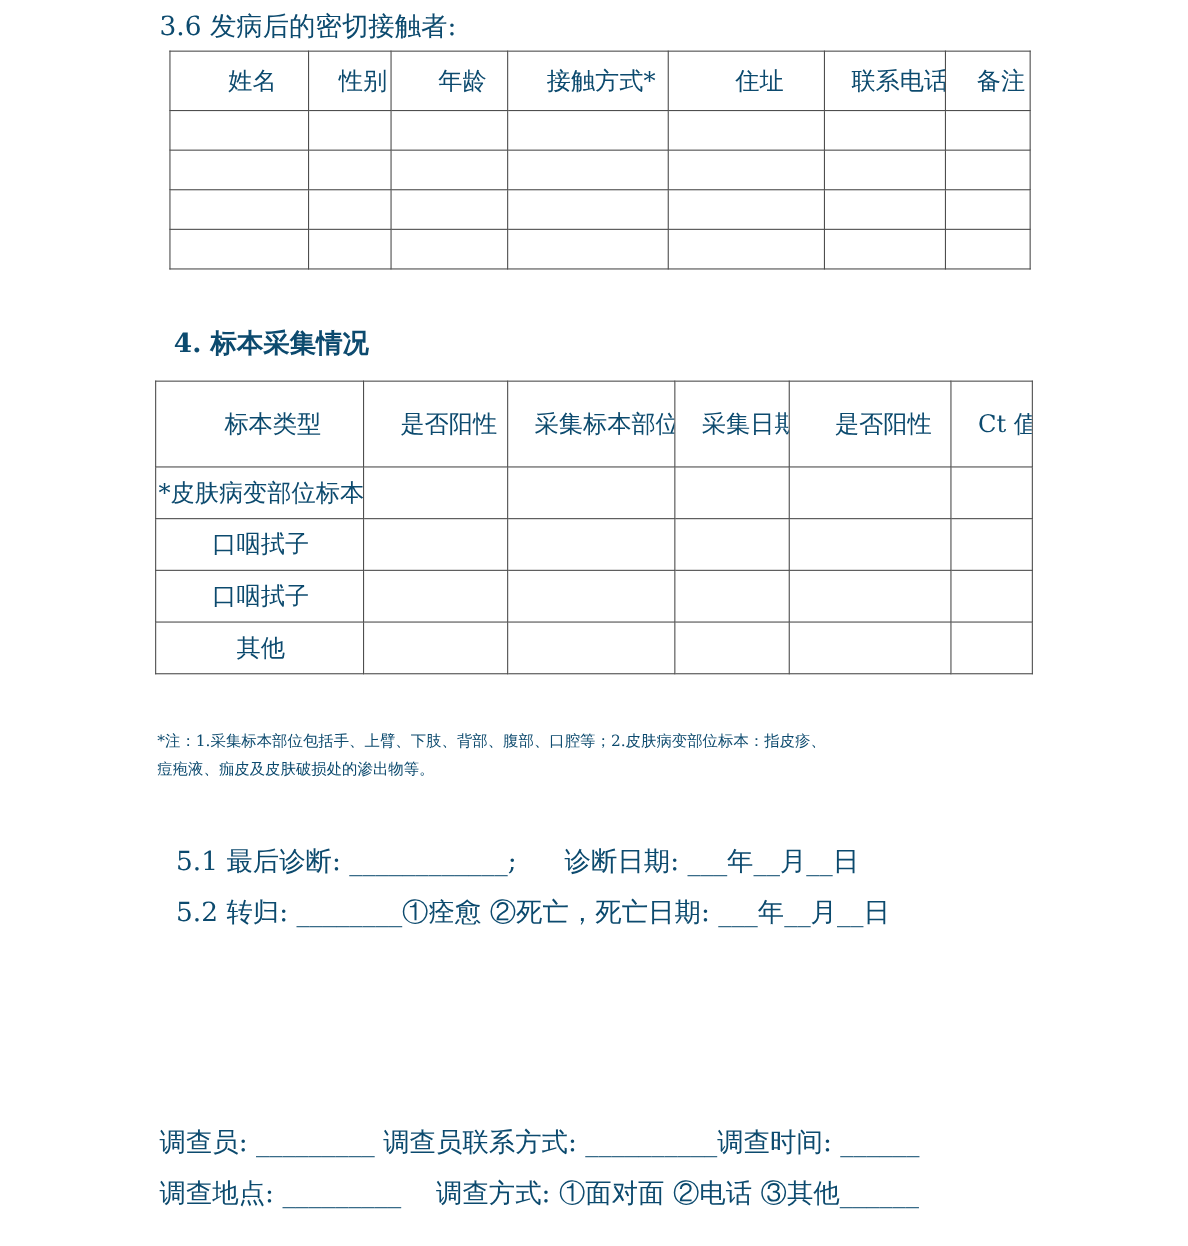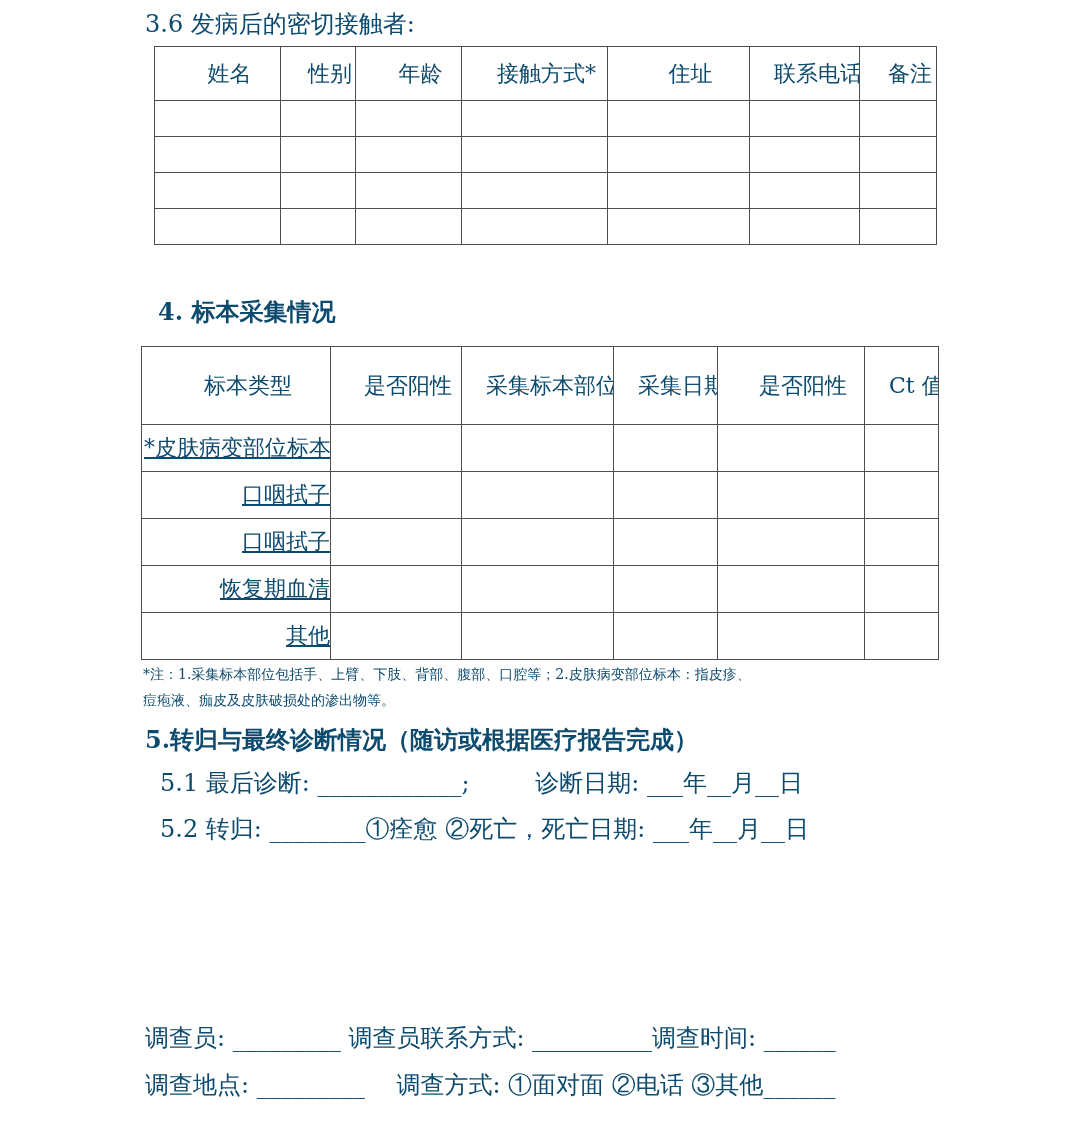--- a/index.html
+++ b/index.html
@@ -11,31 +11,31 @@
   table{border-collapse:collapse;table-layout:fixed;}
   .tbl th,.tbl td{border:1px solid #4e4e4e;font-weight:normal;font-size:22px;padding:0;
                   overflow:hidden;white-space:nowrap;}
   .tbl th{text-align:center;vertical-align:middle;padding-left:24px;}
   .tbl1{left:154px;top:46px;width:782px;}
   .tbl1 thead tr{height:54px;}
   .tbl1 tbody tr{height:36px;}
   .tbl2{left:141px;top:346px;width:797px;}
   .tbl2 thead tr{height:78px;}
   .tbl2 tbody tr{height:47px;}
-  .tbl2 td.rowlabel{text-align:right;vertical-align:middle;padding-left:2px;text-decoration:underline;}
+  .tbl2 td.rowlabel{text-align:center;vertical-align:middle;padding-left:2px;}
   .t36{left:145px;top:8px;}
   .note1{left:163px;top:264px;font-size:22px;}
   .t4{left:158px;top:296px;}
   .note2{left:143px;top:661px;font-size:14px;line-height:26px;width:805px;}
   .t5{left:145px;top:724px;}
   .l51{left:160px;top:767px;}
   .l52{left:160px;top:813px;}
   .f1{left:145px;top:1022px;}
   .f2{left:145px;top:1069px;}
-  .gap62{margin-left:58px;}
+  .gap62{margin-left:36px;}
   .gap28{margin-left:24px;}
   .blank{letter-spacing:0;}
 </style>
 </head>
 <body>
 
 <div class="page">
 
   <div class="abs t36 fs24">3.6 发病后的密切接触者:</div>
 
@@ -141,44 +141,35 @@
       </tr>
       <tr>
         <td class="rowlabel">口咽拭子</td>
         <td></td>
           <td></td>
           <td></td>
           <td></td>
           <td></td>
       </tr>
       <tr>
-        <td class="rowlabel">恢复期血清</td>
-        <td></td>
-          <td></td>
-          <td></td>
-          <td></td>
-          <td></td>
-      </tr>
-      <tr>
         <td class="rowlabel">其他</td>
         <td></td>
           <td></td>
           <td></td>
           <td></td>
           <td></td>
       </tr>
     </tbody>
   </table>
 
   <div class="abs note2">
     <div>*注：1.采集标本部位包括手、上臂、下肢、背部、腹部、口腔等；2.皮肤病变部位标本：指皮疹、</div>
     <div>痘疱液、痂皮及皮肤破损处的渗出物等。</div>
   </div>
 
-  <div class="abs t5 fs24 bold">5.转归与最终诊断情况（随访或根据医疗报告完成）</div>
 
   <div class="abs l51 fs24">
     <span>5.1 最后诊断:</span>
     <span class="blank">____________</span><span>;</span>
     <span class="gap62">诊断日期:</span>
     <span class="blank">___</span><span>年</span><span class="blank">__</span><span>月</span><span class="blank">__</span><span>日</span>
   </div>
 
   <div class="abs l52 fs24">
     <span>5.2 转归:</span>

